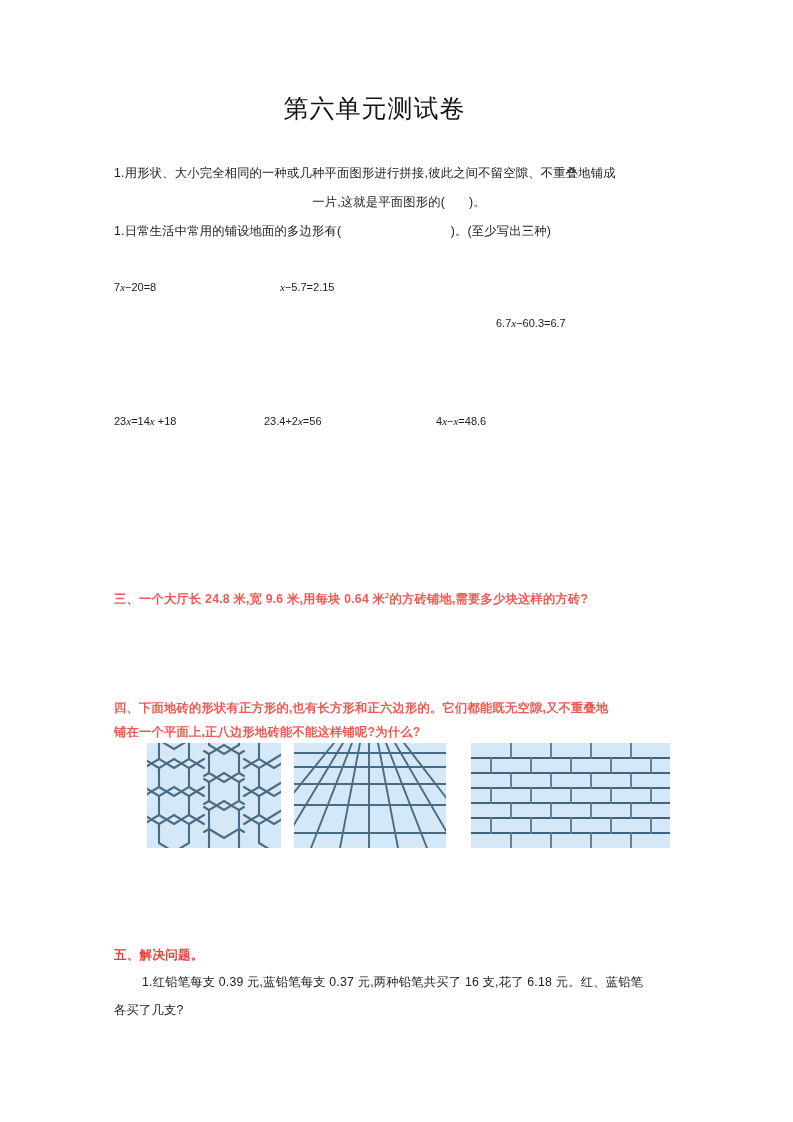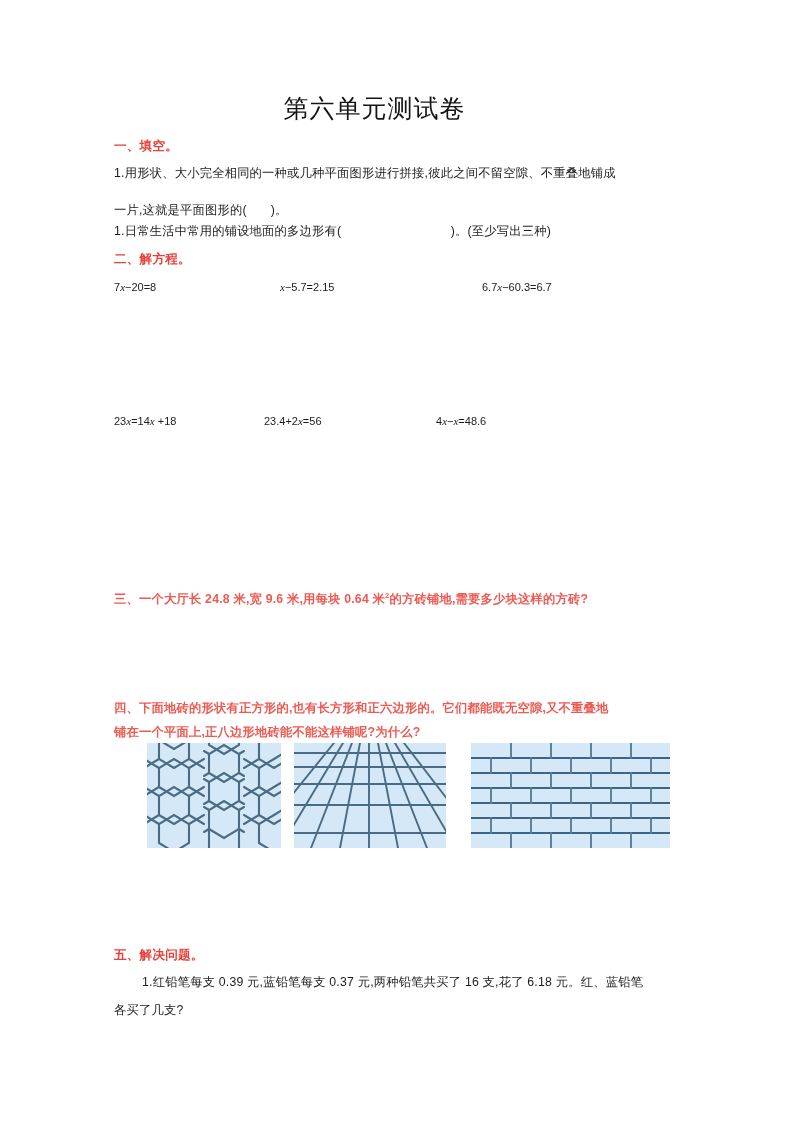--- a/index.html
+++ b/index.html
@@ -75,21 +75,21 @@
     color: #1c1c1c;
     font-family: "Liberation Sans", sans-serif;
     white-space: nowrap;
   }
   .eq .v {
     font-style: italic;
     font-family: "Liberation Serif", "DejaVu Serif", serif;
   }
   .eq-c0 { left: 0px; }
   .eq-c1 { left: 166px; }
-  .eq-c2 { left: 368px; }
+  .eq-c2 { left: 382px; margin-top: 36px; }
 
   .eq-c0b { left: 0px; }
   .eq-c1b { left: 150px; }
   .eq-c2b { left: 322px; }
 
   
   .figs {
     position: absolute;
     left: 0;
     top: 743px;
@@ -107,33 +107,31 @@
   #fig-persp { left: 294px; width: 152px;  height: 105px; }
   #fig-brick { left: 471px; width: 199px;  height: 105px; }
 </style>
 </head>
 <body>
 
 <div id="page">
 
   <div class="doc-title">第六单元测试卷</div>
 
-  <div class="blk sec-head" style="top:132px;">一、填空。</div>
 
   <div class="blk" style="top:159px;">1.用形状、大小完全相同的一种或几种平面图形进行拼接,彼此之间不留空隙、不重叠地铺成</div>
 
-  <div class="blk" style="top:196px;">
+  <div class="blk" style="top:188px;text-align:center;">
     <span>一片,这就是平面图形的(</span><span class="gap-paren">&nbsp;&nbsp;&nbsp;&nbsp;&nbsp;&nbsp;&nbsp;</span><span>)。</span>
   </div>
 
   <div class="blk" style="top:217px;">
     <span>1.日常生活中常用的铺设地面的多边形有(</span><span class="gap-paren">&nbsp;&nbsp;&nbsp;&nbsp;&nbsp;&nbsp;&nbsp;&nbsp;&nbsp;&nbsp;&nbsp;&nbsp;&nbsp;&nbsp;&nbsp;&nbsp;&nbsp;&nbsp;&nbsp;&nbsp;&nbsp;&nbsp;&nbsp;&nbsp;&nbsp;&nbsp;&nbsp;&nbsp;&nbsp;&nbsp;&nbsp;&nbsp;</span><span>)。(至少写出三种)</span>
   </div>
 
-  <div class="blk sec-head" style="top:245px;">二、解方程。</div>
 
   <div class="eq-row" style="top:281px;">
     <div class="eq eq-c0"><span>7</span><span class="v">x</span><span>−20=8</span></div>
     <div class="eq eq-c1"><span></span><span class="v">x</span><span>−5.7=2.15</span></div>
     <div class="eq eq-c2"><span>6.7</span><span class="v">x</span><span>−60.3=6.7</span></div>
   </div>
 
   <div class="eq-row" style="top:415px;">
     <div class="eq eq-c0b"><span>23</span><span class="v">x</span><span>=14</span><span class="v">x</span><span> +18</span></div>
     <div class="eq eq-c1b"><span>23.4+2</span><span class="v">x</span><span>=56</span></div>

